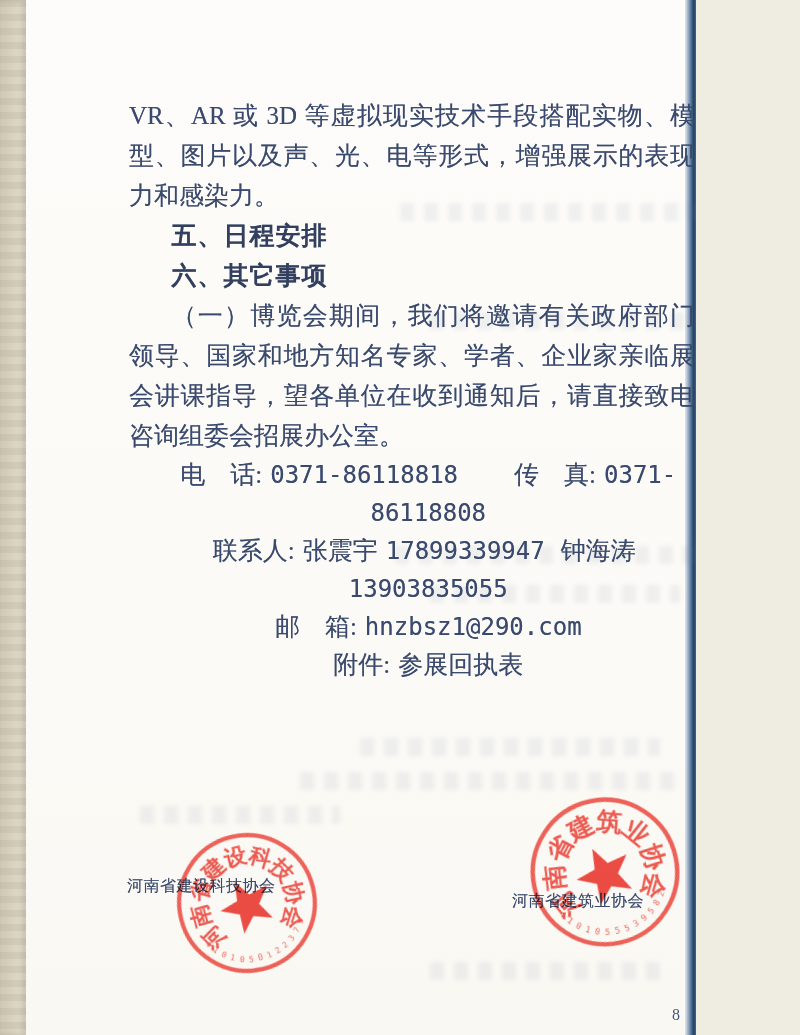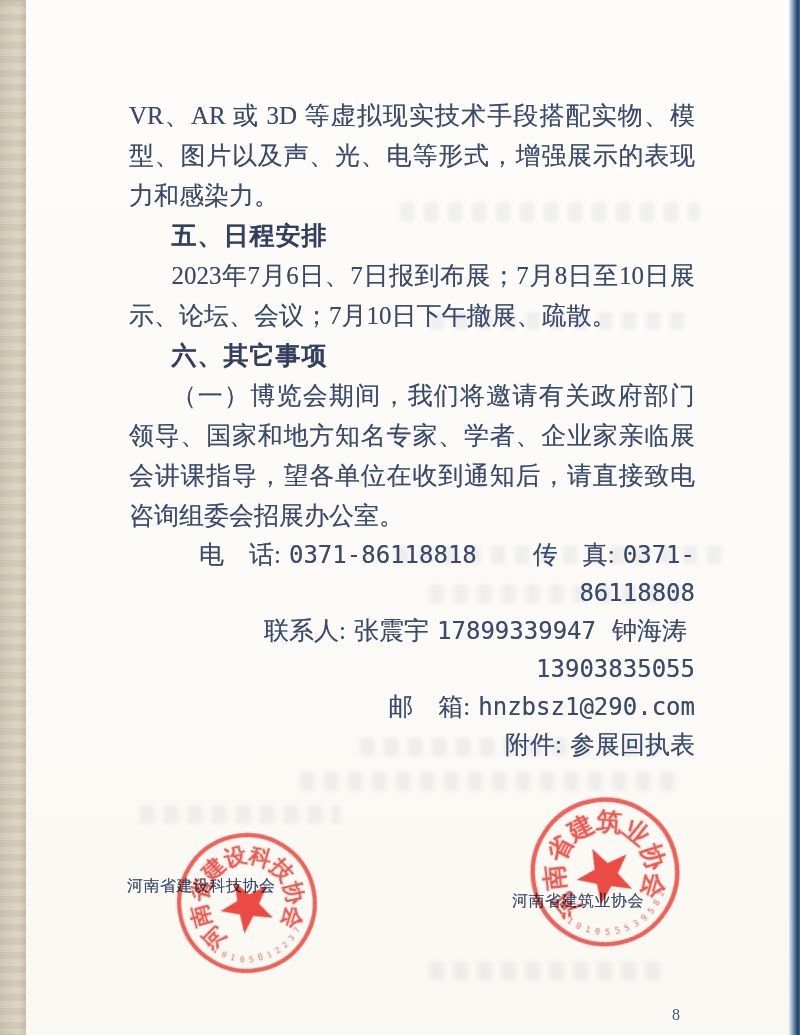--- a/index.html
+++ b/index.html
@@ -1,37 +1,37 @@
 <!DOCTYPE html>
 <html><head>
 <meta charset="utf-8">
 <style>
   html,body{margin:0;padding:0;}
   body{width:800px;height:1035px;overflow:hidden;background:#efece2;}
-  .scan{position:relative;width:800px;height:1035px;overflow:hidden;
+  .scan{position:relative;width:696px;height:1035px;overflow:hidden;
         font-family:"Liberation Serif","DejaVu Serif",serif;background:#22c55e;}
   
   .edge-left{position:absolute;left:0;top:0;width:26px;height:1035px;
      background:#d8d2c0;
      background-image:repeating-linear-gradient(180deg,rgba(158,148,122,.16) 0 7px,rgba(0,0,0,0) 7px 14px),
                       linear-gradient(90deg,#cfc8b4,#ddd7c6 70%,#e7e2d4);
      box-shadow:inset -4px 0 5px rgba(115,105,85,.25);}
   .edge-right{position:absolute;right:0;top:0;width:11px;height:1035px;
      background:linear-gradient(90deg,#e4e8ec,#a3b6ca 25%,#51749b 55%,#233f5d 80%,#44678e);}
   .paper{position:absolute;left:26px;top:0;right:11px;height:1035px;
      background:linear-gradient(180deg,#fdfcfa,#fbfaf6 60%,#faf8f3);}
 
   
   .content{position:absolute;left:129px;top:96px;width:566px;color:#3a4a6e;
      font-size:25px;line-height:40px;text-align:justify;
      text-shadow:0 0 .6px rgba(58,74,110,.55);}
   .content p{margin:0;}
   .para{text-indent:1.7em;}
   .heading{font-weight:bold;color:#323f5e;text-indent:1.7em;letter-spacing:1px;font-family:Liberation Serif, serif;}
-  .contact-line{padding-left:1.3em;line-height:38px;text-align:right;}
+  .contact-line{padding-left:1.3em;line-height:38px;text-align:center;}
   .num{font-family:"DejaVu Sans Mono","Liberation Mono",monospace;font-size:24px;}
   .gap-fax{display:inline-block;width:56px;}
   .gap-sm{display:inline-block;width:16px;}
   .sp{display:inline-block;width:8px;}
 
   
   .org-name{position:absolute;color:#3a4a6e;font-size:16px;letter-spacing:.5px;
      text-shadow:0 0 .6px rgba(58,74,110,.5);}
   .org-left{left:127px;top:876px;}
   .org-right{left:512px;top:879px;margin-top:12px;}
@@ -66,21 +66,20 @@
   <div class="ghost" style="left:395px;top:546px;width:330px;"></div>
   <div class="ghost" style="left:430px;top:585px;width:250px;"></div>
   <div class="ghost" style="left:360px;top:738px;width:300px;"></div>
   <div class="ghost" style="left:300px;top:772px;width:380px;"></div>
   <div class="ghost" style="left:140px;top:806px;width:200px;"></div>
   <div class="ghost" style="left:430px;top:962px;width:240px;"></div>
 
   <div class="content">
     <p>VR、AR 或 3D 等虚拟现实技术手段搭配实物、模型、图片以及声、光、电等形式，增强展示的表现力和感染力。</p>
     <p class="heading">五、日程安排</p>
-    <p class="para">2023年7月6日、7日报到布展；7月8日至10日展示、论坛、会议；7月10日下午撤展、疏散。</p>
     <p class="heading">六、其它事项</p>
     <p class="para">（一）博览会期间，我们将邀请有关政府部门领导、国家和地方知名专家、学者、企业家亲临展会讲课指导，望各单位在收到通知后，请直接致电咨询组委会招展办公室。</p>
 
     <p class="contact-line">
       <span>电　话:</span><span class="sp"></span><span class="num">0371-86118818</span><span class="gap-fax"></span><span>传　真:</span><span class="sp"></span><span class="num">0371-86118808</span>
     </p>
     <p class="contact-line">
       <span>联系人:</span><span class="sp"></span><span>张震宇</span><span class="sp"></span><span class="num">17899339947</span><span class="gap-sm"></span><span>钟海涛</span><span class="sp"></span><span class="num">13903835055</span>
     </p>
     <p class="contact-line">

